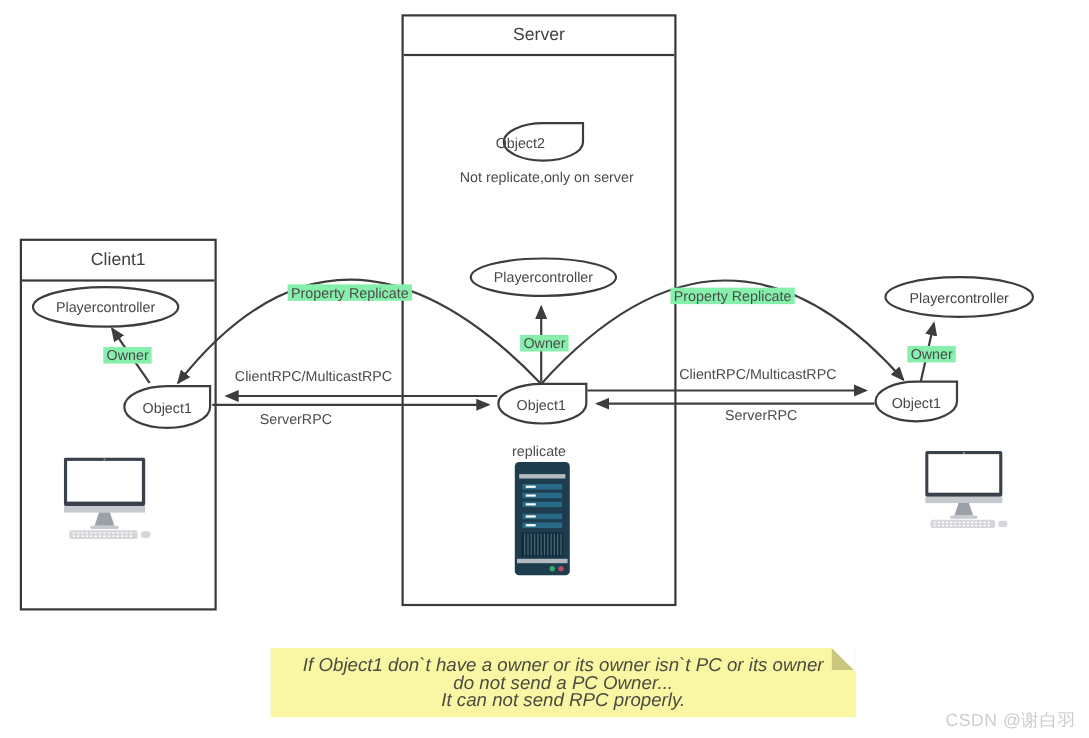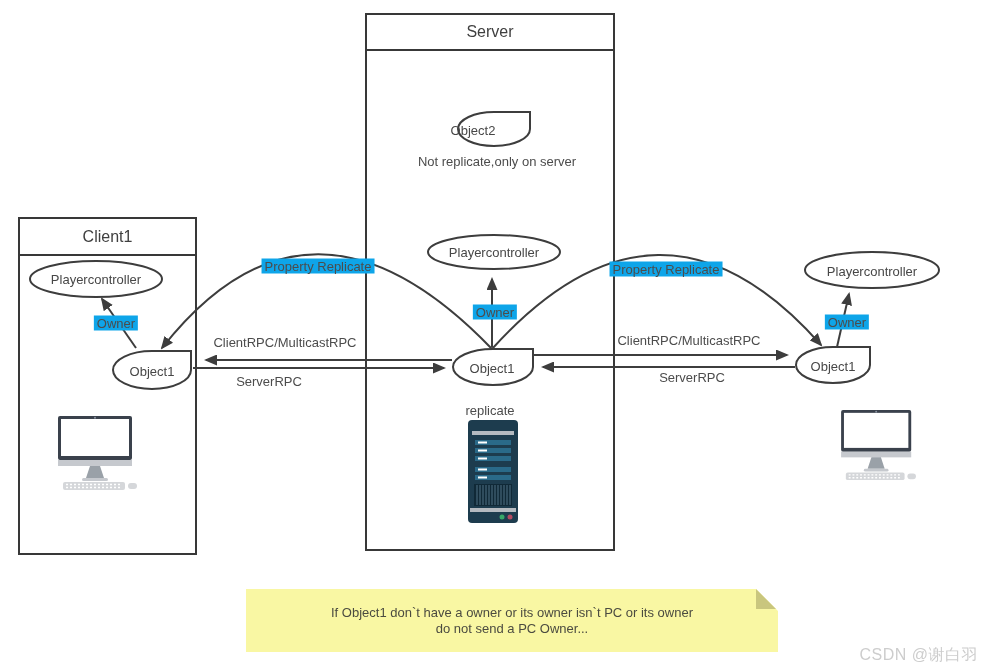--- a/index.html
+++ b/index.html
@@ -4,29 +4,29 @@
 <style>
   html,body{margin:0;padding:0;background:#ffffff;}
   #canvas{
     position:relative;width:990px;height:671px;background:#ffffff;overflow:hidden;
     font-family:"Liberation Sans","DejaVu Sans",sans-serif;color:#4a4a4a;
   }
   .box{position:absolute;border:2px solid #383838;background:transparent;box-sizing:border-box;}
   .box .titlebar{border-bottom:2px solid #383838;display:flex;align-items:center;justify-content:center;
     font-size:16px;color:#3f3f3f;box-sizing:border-box;}
   .lbl{position:absolute;transform:translate(-50%,-50%);white-space:nowrap;font-size:13px;color:#4c4c4c;}
-  .lbl.onln{background:#0ea5e9;padding:0 3px;}
+  .lbl.onln{background:#86efac;padding:0 3px;}
   .shape-lbl{font-size:13px;color:#474747;}
   #lines{position:absolute;left:0;top:0;width:990px;height:671px;pointer-events:none;}
   .edge{stroke:#3d3d3d;stroke-width:2;fill:none;}
   .shape{fill:#ffffff;stroke:#3d3d3d;stroke-width:2;}
   #note{
     position:absolute;left:246px;top:589px;width:532px;height:63px;background:#f9f7a3;
     display:flex;flex-direction:column;align-items:center;justify-content:center;
-    font-size:13px;line-height:16px;color:#4b4b40;text-align:center;
+    font-size:17px;line-height:16px;color:#4b4b40;text-align:center;font-style:italic;
   }
   #note .foldsvg{position:absolute;top:0;right:0;}
   #watermark{
     position:absolute;right:12px;bottom:5px;font-size:16px;color:#cdcdcd;
     text-shadow:1px 1px 0 rgba(255,255,255,.9);letter-spacing:.5px;margin-top:12px;
   }
 </style>
 </head>
 <body>
 
@@ -145,17 +145,18 @@
   <div class="lbl" style="left:689px;top:340px;">ClientRPC/MulticastRPC</div>
   <div class="lbl" style="left:692px;top:377px;">ServerRPC</div>
 
   <div id="note">
     <svg class="foldsvg" width="22" height="22">
       <path d="M0 0 L22 0 L22 22 Z" fill="#ffffff"></path>
       <path d="M0 0 L20 20 L0 20 Z" fill="#c9c67e"></path>
     </svg>
     <div>If Object1 don`t have a owner or its owner isn`t PC or its owner</div>
     <div>do not send a PC Owner...</div>
+    <div>It can not send RPC properly.</div>
   </div>
 
   <div id="watermark">CSDN @谢白羽</div>
 
 </div>
 
 </body></html>

